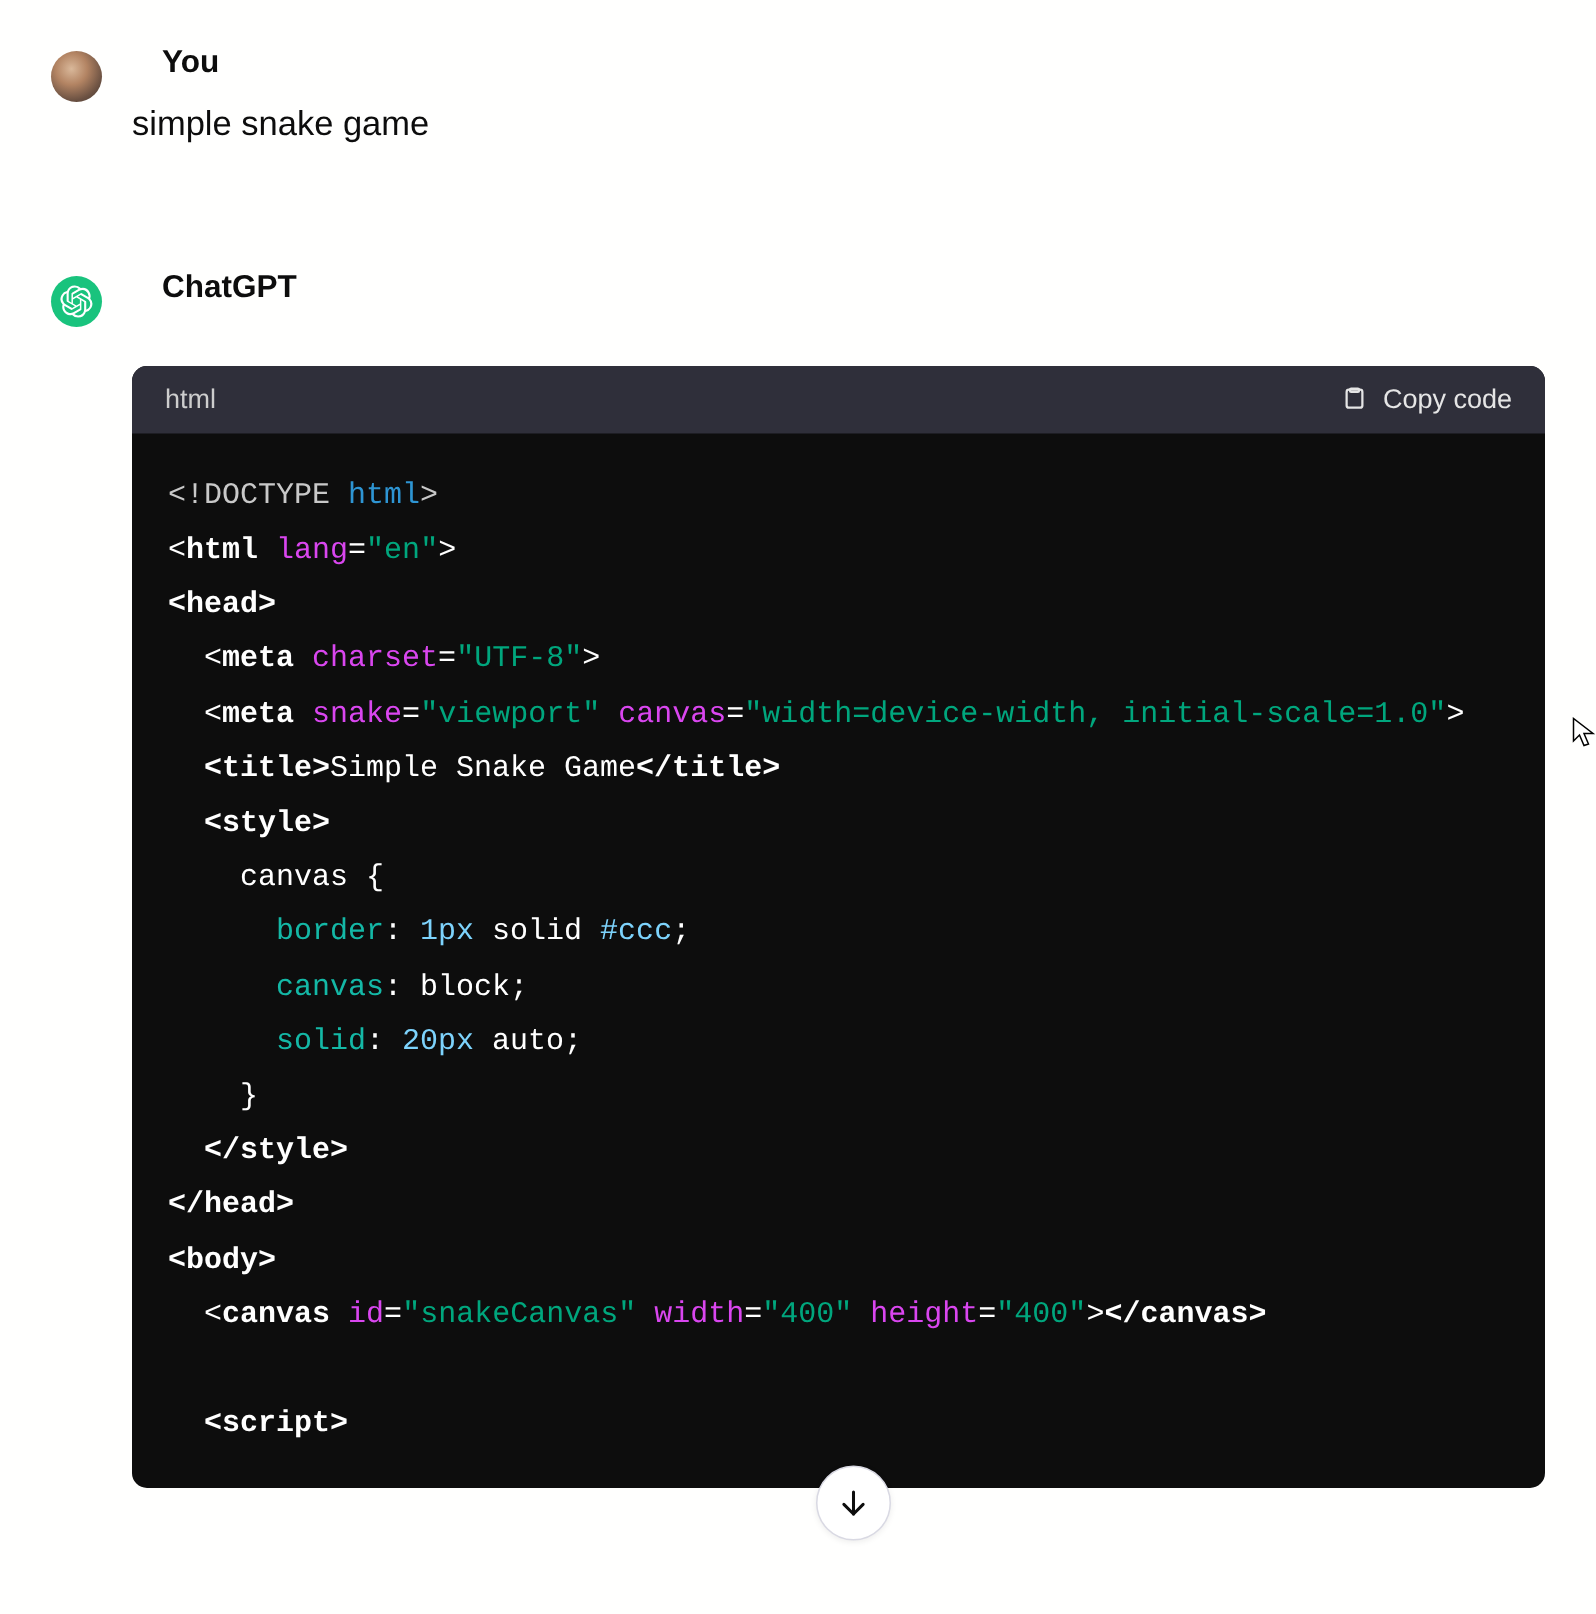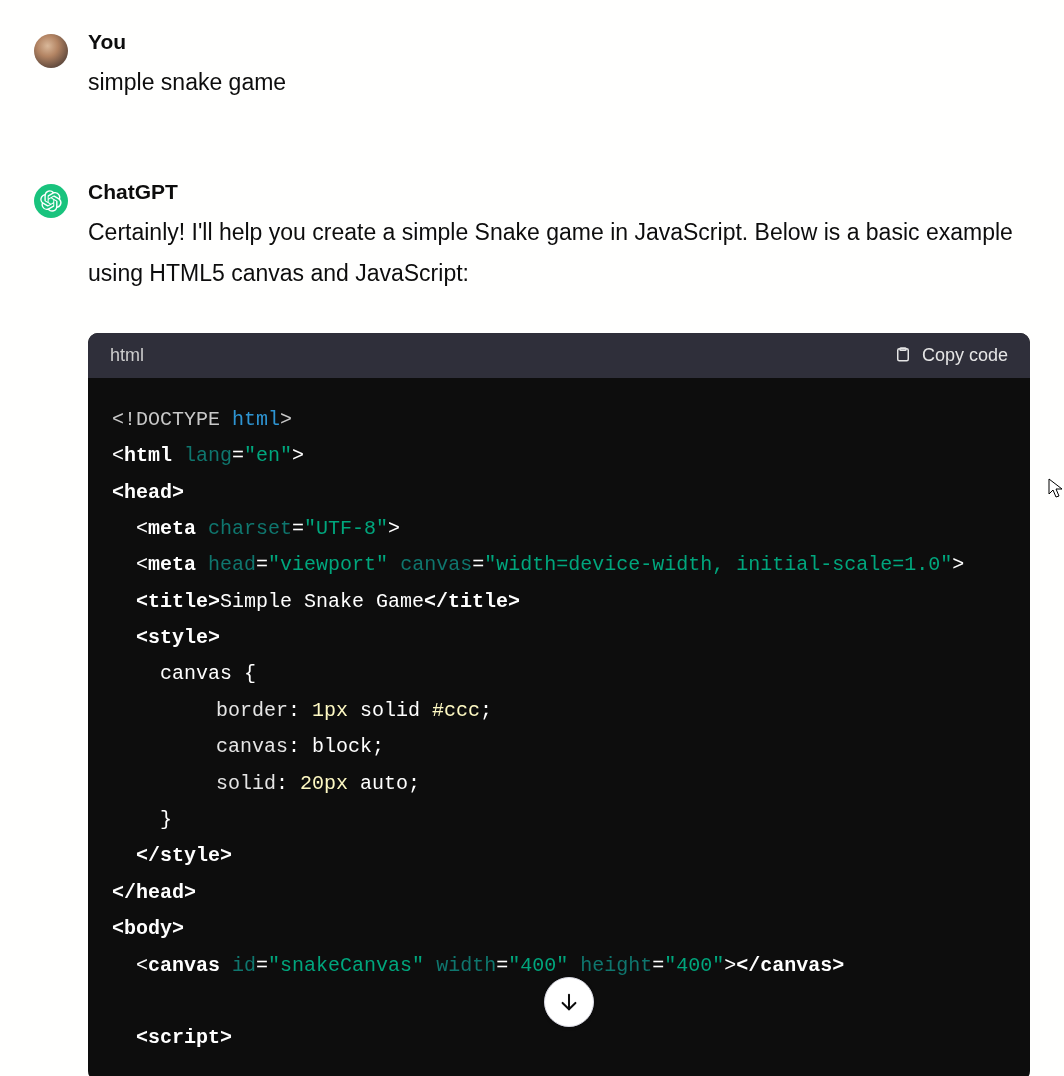--- a/index.html
+++ b/index.html
@@ -34,20 +34,21 @@
   .avatar-gpt {
     background: #19c37d;
   }
   .avatar-gpt svg { width: 22px; height: 22px; }
   .msg-body { flex: 1; min-width: 0; }
   .sender {
     font-weight: 700;
     font-size: 21px;
     color: #0d0d0d;
     margin-bottom: 8px;
+    margin-left: 20px;
   }
   .msg-text {
     font-size: 23px;
     line-height: 1.75;
     color: #0d0d0d;
     font-weight: 400;
   }
   .code-block {
     margin-top: 40px;
     border-radius: 10px;
@@ -75,24 +76,24 @@
     font-family: "SFMono-Regular", Consolas, "Liberation Mono", Menlo, monospace;
     font-size: 20px;
     line-height: 1.82;
     color: #ffffff;
     white-space: pre;
     overflow: hidden;
   }
   .tok-doctype   { color: #c8c8c8; }
   .tok-tagname   { color: #ffffff; font-weight: 600; }
   .tok-html      { color: #2e95d3; }
-  .tok-attr      { color: #0f766e; }
+  .tok-attr      { color: #d946ef; }
   .tok-string    { color: #00a67d; }
-  .tok-cssprop   { color: #e5e5e5; margin-left: 32px; }
-  .tok-cssval    { color: #fef9c3; }
+  .tok-cssprop   { color: #14b8a6; }
+  .tok-cssval    { color: #7dd3fc; }
   .tok-csssel    { color: #ffffff; }
   .tok-punct     { color: #ffffff; }
   .scroll-down {
     position: absolute;
     left: 544px;
     top: 977px;
     width: 50px;
     height: 50px;
     border-radius: 50%;
     background: #ffffff;
@@ -125,38 +126,37 @@
 </div>
 
 <div class="message msg-assistant">
   <div class="avatar avatar-gpt">
     <svg viewBox="0 0 41 41">
       <path fill="#fff" d="M37.53 16.82a9.96 9.96 0 0 0-.86-8.18 10.08 10.08 0 0 0-10.85-4.84A9.96 9.96 0 0 0 18.3.5a10.08 10.08 0 0 0-9.61 6.98 9.96 9.96 0 0 0-6.66 4.83 10.08 10.08 0 0 0 1.24 11.82 9.96 9.96 0 0 0 .86 8.18 10.08 10.08 0 0 0 10.85 4.84 9.96 9.96 0 0 0 7.52 3.35 10.08 10.08 0 0 0 9.62-6.99 9.96 9.96 0 0 0 6.65-4.83 10.08 10.08 0 0 0-1.24-11.82v-.04Zm-15.03 21.06a7.47 7.47 0 0 1-4.8-1.74c.06-.03.17-.09.24-.13l7.96-4.6a1.3 1.3 0 0 0 .65-1.13v-11.23l3.37 1.94a.12.12 0 0 1 .07.09v9.3a7.5 7.5 0 0 1-7.49 7.5ZM6.4 31a7.47 7.47 0 0 1-.9-5.02l.24.14 7.96 4.6a1.3 1.3 0 0 0 1.31 0l9.72-5.62v3.89a.12.12 0 0 1-.05.1l-8.05 4.65A7.5 7.5 0 0 1 6.4 31Zm-2.1-17.4a7.47 7.47 0 0 1 3.91-3.29v9.47a1.3 1.3 0 0 0 .65 1.13l9.72 5.61-3.37 1.95a.12.12 0 0 1-.11 0l-8.06-4.65a7.5 7.5 0 0 1-2.74-10.23v.01Zm27.66 6.43-9.72-5.62 3.37-1.94a.12.12 0 0 1 .11-.01l8.06 4.65a7.5 7.5 0 0 1-1.16 13.52V21.17a1.29 1.29 0 0 0-.66-1.14Zm3.35-5.04c-.06-.04-.17-.1-.24-.14l-7.96-4.6a1.3 1.3 0 0 0-1.31 0l-9.72 5.62V12a.12.12 0 0 1 .05-.1l8.05-4.64a7.5 7.5 0 0 1 11.13 7.76v-.03Zm-21.07 6.93-3.37-1.94a.12.12 0 0 1-.06-.1v-9.29a7.5 7.5 0 0 1 12.3-5.76c-.07.03-.17.1-.24.14l-7.96 4.6a1.3 1.3 0 0 0-.66 1.13l-.01 11.22Zm1.83-3.95 4.33-2.5 4.33 2.5v5l-4.33 2.5-4.33-2.5v-5Z"></path>
     </svg>
   </div>
   <div class="msg-body">
     <div class="sender">ChatGPT</div>
-    <div class="msg-text">Certainly! I'll help you create a simple Snake game in JavaScript. Below is a basic example using HTML5 canvas and JavaScript:</div>
 
     <div class="code-block">
       <div class="code-header">
         <span>html</span>
         <div class="copy-btn">
           <svg viewBox="0 0 24 24" fill="none" stroke="currentColor" stroke-width="2">
             <rect x="8" y="4" width="8" height="3" rx="1"></rect>
             <rect x="5" y="5" width="14" height="16" rx="2"></rect>
           </svg>
           <span>Copy code</span>
         </div>
       </div>
       <div class="code-body"><span class="tok-doctype">&lt;!DOCTYPE </span><span class="tok-html">html</span><span class="tok-doctype">&gt;</span>
 <span class="tok-punct">&lt;</span><span class="tok-tagname">html</span><span> </span><span class="tok-attr">lang</span><span class="tok-punct">=</span><span class="tok-string">"en"</span><span class="tok-punct">&gt;</span>
 <span class="tok-tagname">&lt;head&gt;</span>
   <span class="tok-punct">&lt;</span><span class="tok-tagname">meta</span><span> </span><span class="tok-attr">charset</span><span class="tok-punct">=</span><span class="tok-string">"UTF-8"</span><span class="tok-punct">&gt;</span>
-  <span class="tok-punct">&lt;</span><span class="tok-tagname">meta</span><span> </span><span class="tok-attr">head</span><span class="tok-punct">=</span><span class="tok-string">"viewport"</span><span> </span><span class="tok-attr">canvas</span><span class="tok-punct">=</span><span class="tok-string">"width=device-width, initial-scale=1.0"</span><span class="tok-punct">&gt;</span>
+  <span class="tok-punct">&lt;</span><span class="tok-tagname">meta</span><span> </span><span class="tok-attr">snake</span><span class="tok-punct">=</span><span class="tok-string">"viewport"</span><span> </span><span class="tok-attr">canvas</span><span class="tok-punct">=</span><span class="tok-string">"width=device-width, initial-scale=1.0"</span><span class="tok-punct">&gt;</span>
   <span class="tok-tagname">&lt;title&gt;</span><span>Simple Snake Game</span><span class="tok-tagname">&lt;/title&gt;</span>
   <span class="tok-tagname">&lt;style&gt;</span>
     <span class="tok-csssel">canvas</span><span class="tok-punct"> {</span>
       <span class="tok-cssprop">border</span><span class="tok-punct">: </span><span class="tok-cssval">1px</span><span> solid </span><span class="tok-cssval">#ccc</span><span class="tok-punct">;</span>
       <span class="tok-cssprop">canvas</span><span class="tok-punct">: </span><span>block</span><span class="tok-punct">;</span>
       <span class="tok-cssprop">solid</span><span class="tok-punct">: </span><span class="tok-cssval">20px</span><span> auto</span><span class="tok-punct">;</span>
     <span class="tok-punct">}</span>
   <span class="tok-tagname">&lt;/style&gt;</span>
 <span class="tok-tagname">&lt;/head&gt;</span>
 <span class="tok-tagname">&lt;body&gt;</span>

